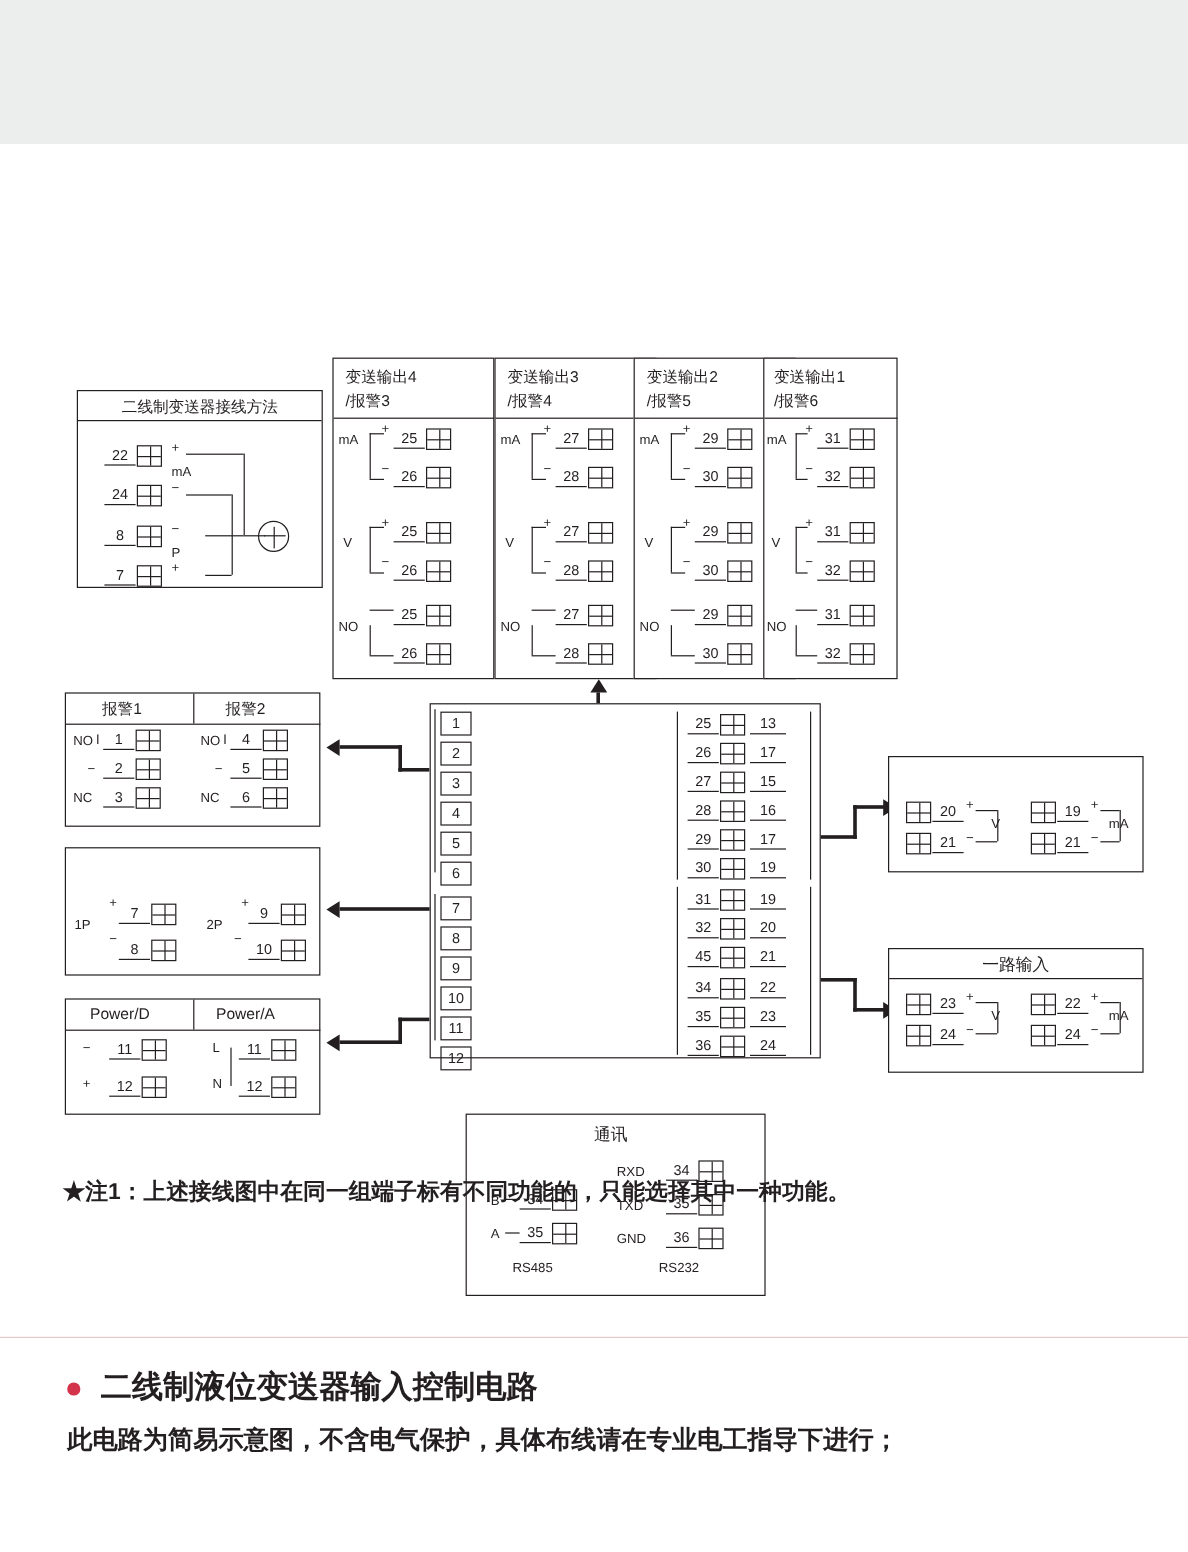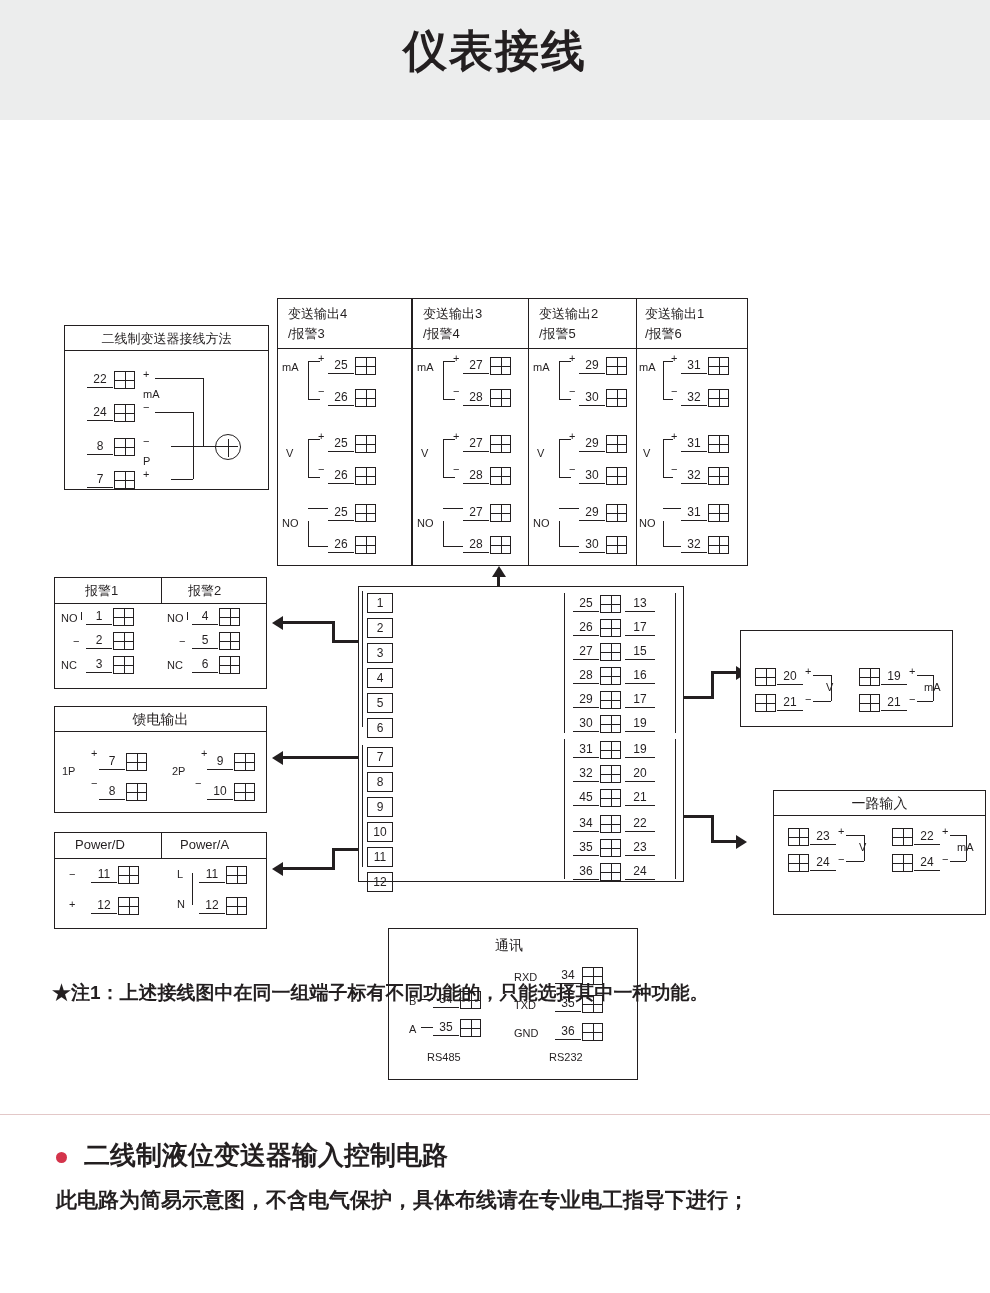--- a/index.html
+++ b/index.html
@@ -107,21 +107,20 @@
 
   .sec2 { position:absolute; left:0; top:168px; width:990px; }
   .bullet { position:absolute; left:56px; top:14px; width:11px; height:11px; border-radius:50%; background:#d4344b; }
   .sec2 h2 { position:absolute; left:84px; top:0; margin:0; font-size:26px; font-weight:bold; color:#231f20; }
   .sec2 p  { position:absolute; left:56px; top:48px; margin:0; font-size:21px; font-weight:bold; color:#231f20; }
 </style>
 </head>
 <body>
 
 <div class="header">
-  <div class="cn">仪表接线</div>
 </div>
 
 <div class="diagram">
 
   <div class="box" style="left:64px; top:205px; width:205px; height:165px;">
     <div class="bt" style="font-size:13px;">二线制变送器接线方法</div>
 
     <div class="term" style="left:22px; top:45px;">
       <div class="num">22</div>
       <div class="scr"></div>
@@ -401,21 +400,20 @@
   </div>
 
   <div class="arrow" style="left:272px; top:496px;">
     <div class="shaft" style="left:11px; top:5px; width:52px; height:3px;"></div>
     <div class="shaft" style="left:60px; top:5px; width:3px; height:22px;"></div>
     <div class="shaft" style="left:60px; top:24px; width:26px; height:3px;"></div>
     <div class="head left" style="left:0; top:0;"></div>
   </div>
 
   <div class="box" style="left:54px; top:586px; width:213px; height:107px;">
-    <div class="bt">馈电输出</div>
     <div class="lbl sm" style="left:7px; top:58px;">1P</div>
     <div class="lbl sm" style="left:36px; top:40px;">+</div>
     <div class="term" style="left:44px; top:46px;">
       <div class="num">7</div>
       <div class="scr"></div>
     </div>
     <div class="lbl sm" style="left:36px; top:70px;">−</div>
     <div class="term" style="left:44px; top:76px;">
       <div class="num">8</div>
       <div class="scr"></div>
@@ -601,21 +599,21 @@
     <div class="vline" style="left:192px; top:44px; height:26px;"></div>
   </div>
 
   <div class="arrow" style="left:684px; top:690px;">
     <div class="shaft" style="left:0; top:5px; width:30px; height:3px;"></div>
     <div class="shaft" style="left:27px; top:5px; width:3px; height:28px;"></div>
     <div class="shaft" style="left:27px; top:30px; width:27px; height:3px;"></div>
     <div class="head right" style="left:52px; top:25px;"></div>
   </div>
 
-  <div class="box" style="left:773px; top:670px; width:213px; height:125px;">
+  <div class="box" style="left:740px; top:670px; width:213px; height:104px;">
     <div class="bt">一路输入</div>
     <div class="term rev" style="left:14px; top:37px;">
       <div class="num">23</div>
       <div class="scr"></div>
     </div>
     <div class="lbl sm" style="left:64px; top:34px;">+</div>
     <div class="term rev" style="left:14px; top:63px;">
       <div class="num">24</div>
       <div class="scr"></div>
     </div>

